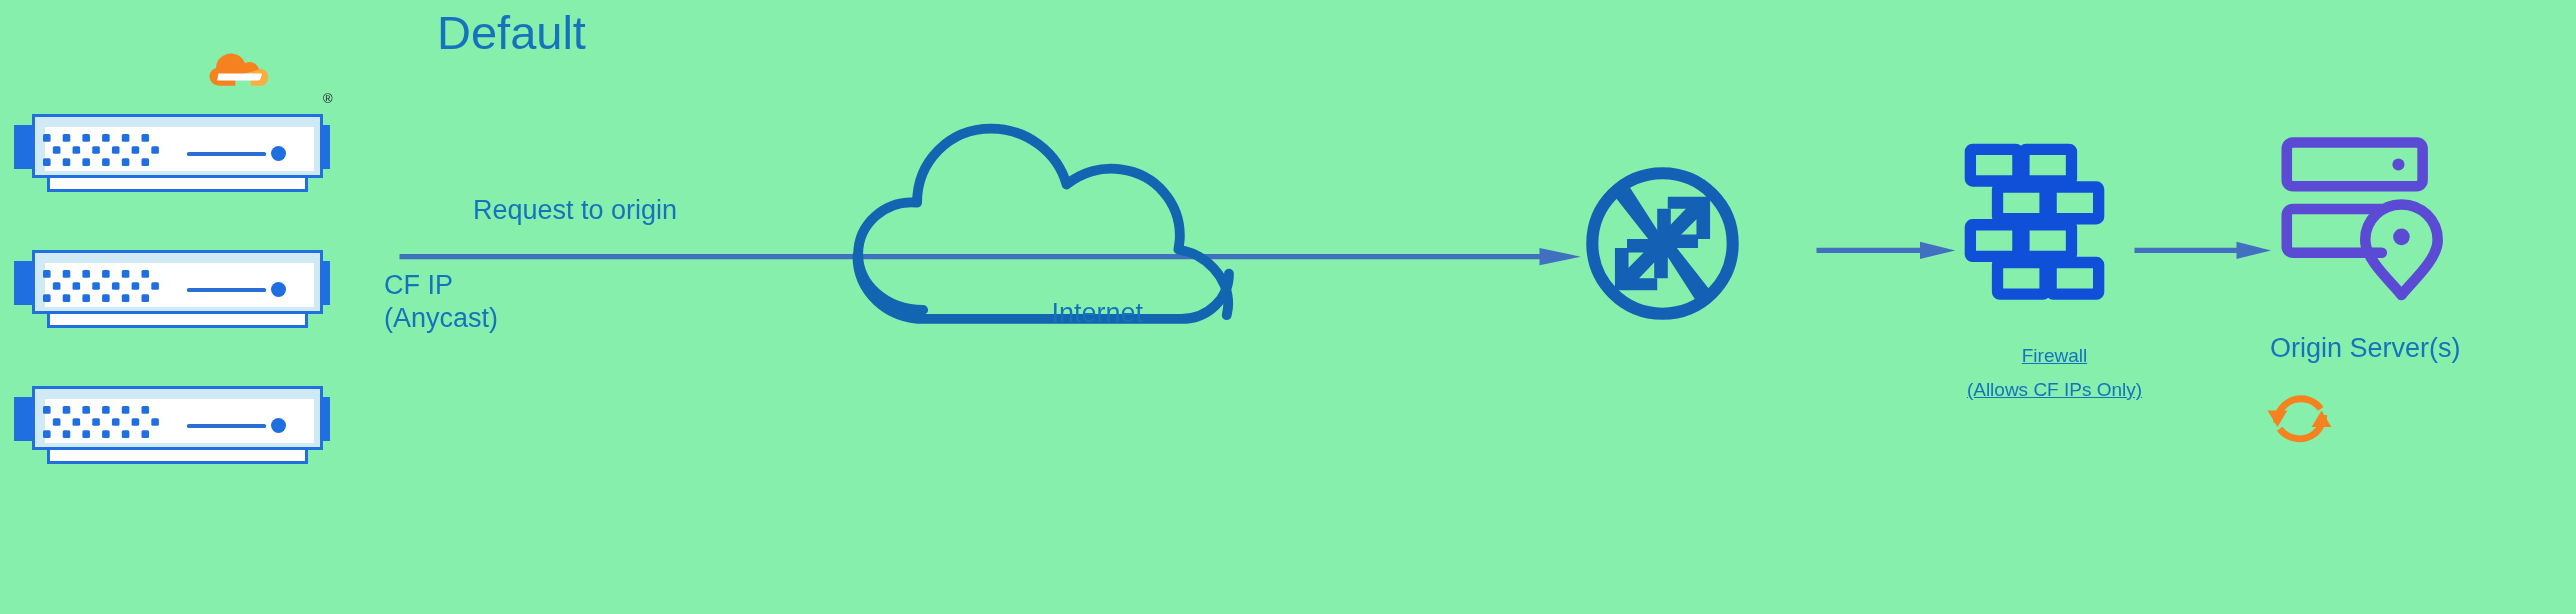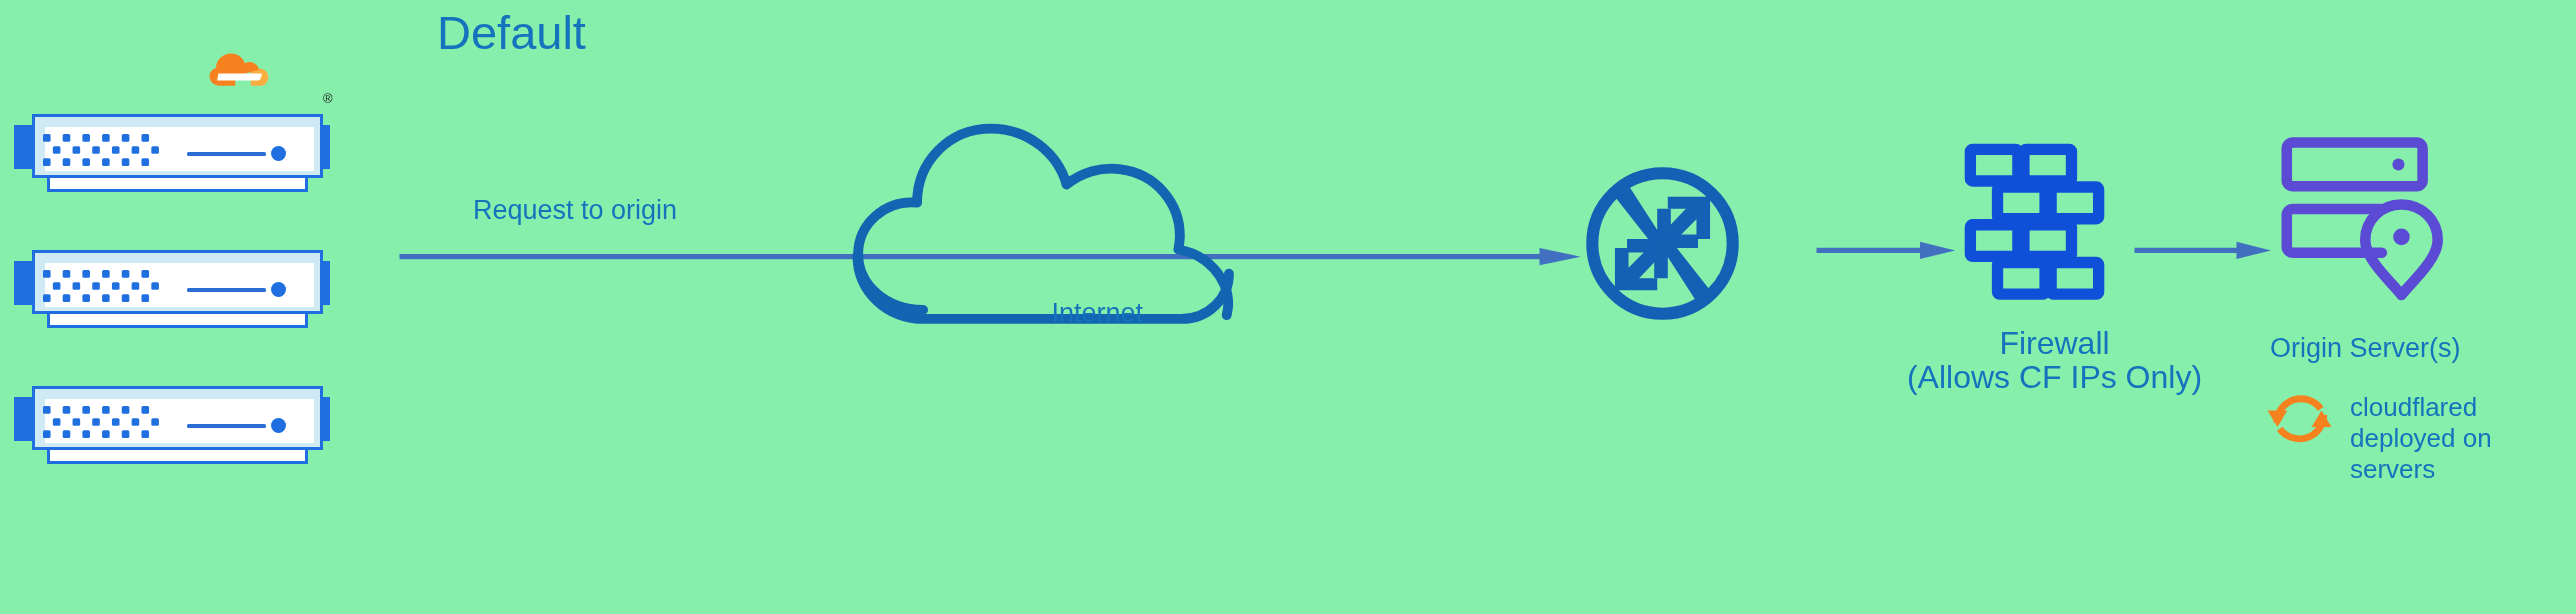--- a/index.html
+++ b/index.html
@@ -132,25 +132,26 @@
     text-align: right;
   }
   #label-cpe {
     left: 1538px; top: 331px;
     font-size: 27px;
     line-height: 34px;
     width: 333px;
     text-align: center;
   }
   #label-firewall {
-    left: 1888px; top: 326px;
-    font-size: 32px;
+    left: 1888px; top: 339px;
+    font-size: 19px;
     line-height: 34px;
     width: 333px;
     text-align: center;
+    text-decoration: underline;
   }
   #label-origin-server {
     left: 2270px; top: 331px;
     font-size: 27px;
     line-height: 34px;
     white-space: nowrap;
   }
   #label-cloudflared {
     left: 2350px; top: 392px;
     font-size: 26px;
@@ -303,20 +304,22 @@
              C 500 276, 524 252, 524 262" fill="none" stroke="#1265b0" stroke-width="0"></path>
 
     <path d="M 33 198
              C 33 246, 72 282, 122 282
              L 462 282
              C 498 282, 525 254, 525 222" fill="none" stroke="#1265b0" stroke-width="13" stroke-linecap="round" stroke-linejoin="round"></path>
   </svg>
   <div class="abs label-blue" id="label-internet">Internet</div>
 
   <div class="abs label-blue" id="label-request-to-origin">Request to origin</div>
+  <div class="abs label-blue" id="label-cf-ip">CF IP
+(Anycast)</div>
 
   <svg class="abs" style="left:1583px; top:165px;" width="159" height="157" viewBox="0 0 210 208">
     <ellipse cx="105" cy="104" rx="93" ry="93" fill="none" stroke="#1360b5" stroke-width="16"></ellipse>
     <g fill="#1360b5">
 
       <path d="M42 42 L62 30 L98 86 L98 58 L116 58 L116 116 L58 116 L58 98 L86 98 Z"></path>
 
       <path d="M168 42 L168 98 L150 98 L150 72 L104 118 L92 104 L136 58 L112 58 L112 42 Z"></path>
 
       <path d="M42 166 L42 110 L60 110 L60 136 L106 90 L118 104 L74 150 L98 150 L98 166 Z"></path>
@@ -368,18 +371,15 @@
   <div class="abs label-blue" id="label-origin-server">Origin Server(s)</div>
 
   <svg class="abs" style="left:2263px; top:383px;" width="76" height="70" viewBox="0 0 100 92">
     <g fill="none" stroke="#F6821F" stroke-width="9" stroke-linecap="butt">
       <path d="M18 52 A32 32 0 0 1 76 34"></path>
       <path d="M80 42 A32 32 0 0 1 22 60"></path>
     </g>
     <polygon points="6,36 32,36 19,58" fill="#F6821F"></polygon>
     <polygon points="64,58 90,58 77,36" fill="#F6821F"></polygon>
   </svg>
-  <div class="abs label-blue" id="label-cloudflared">cloudflared
-deployed on
-servers</div>
 
 </div>
 
 
 </body></html>

